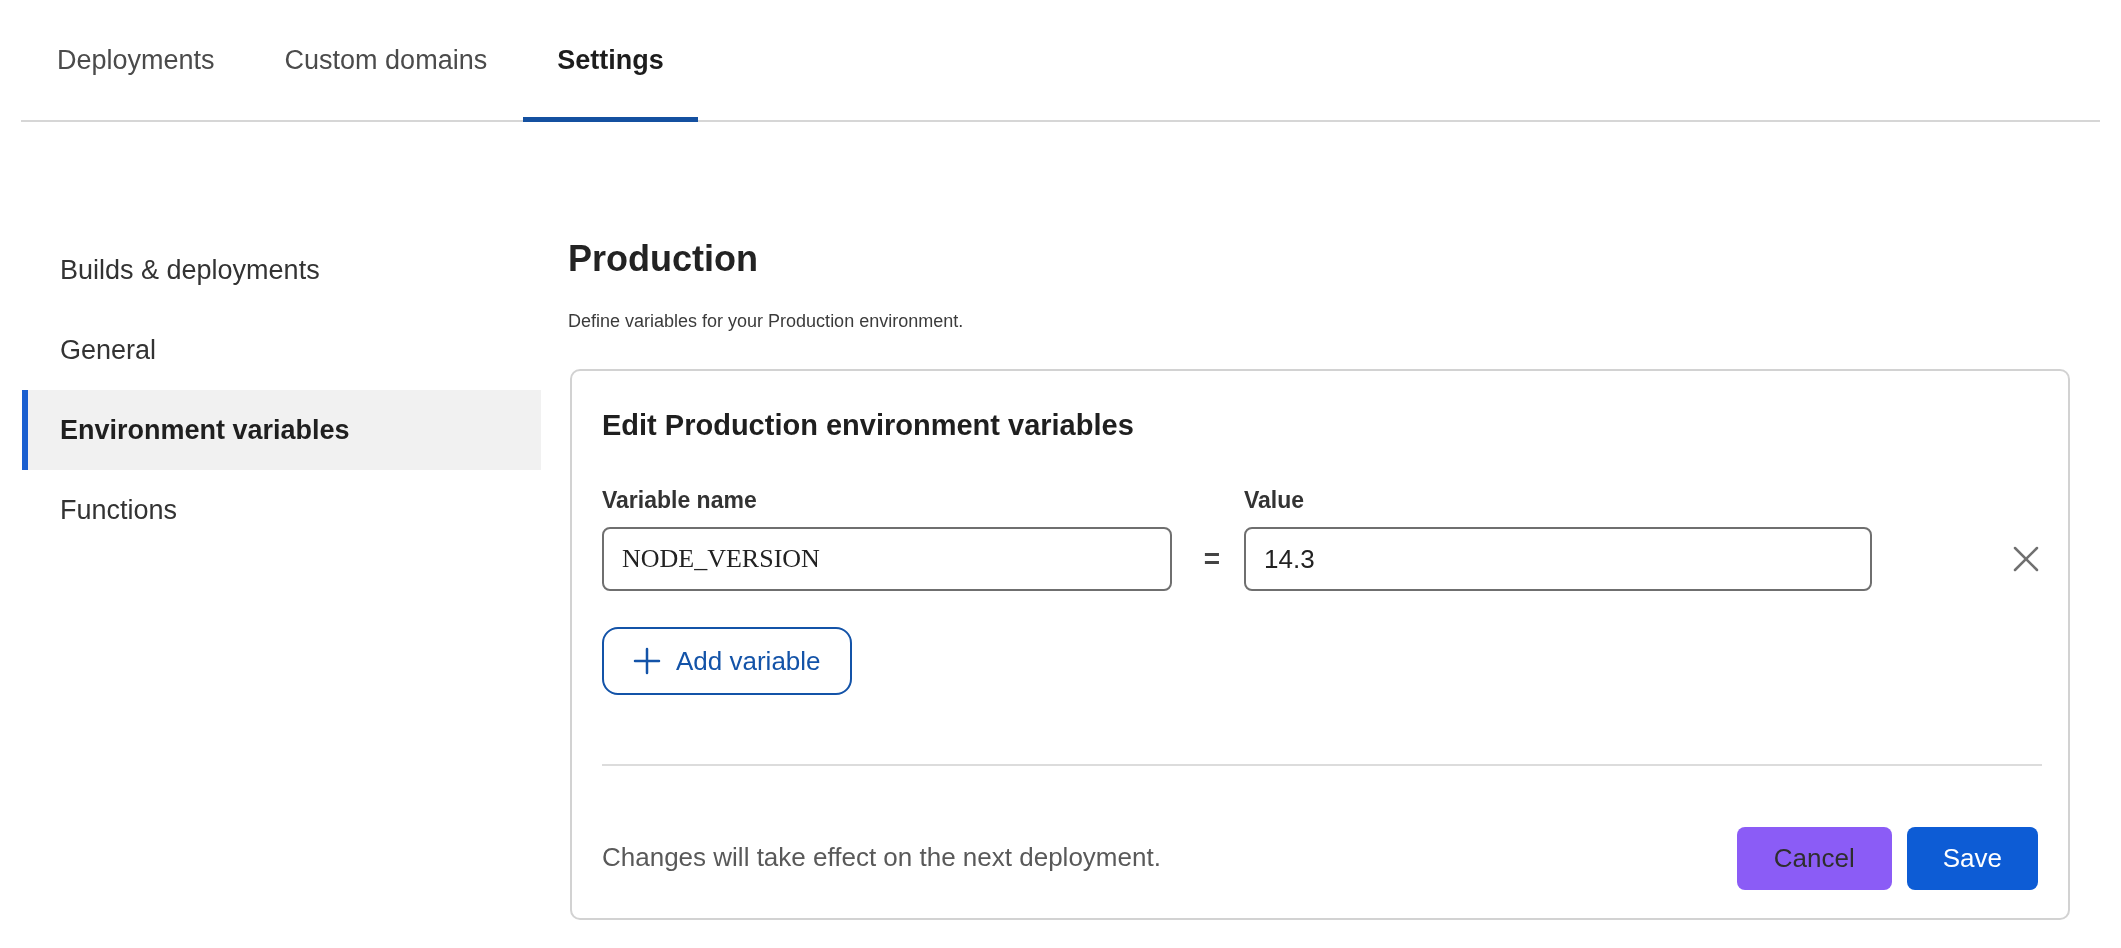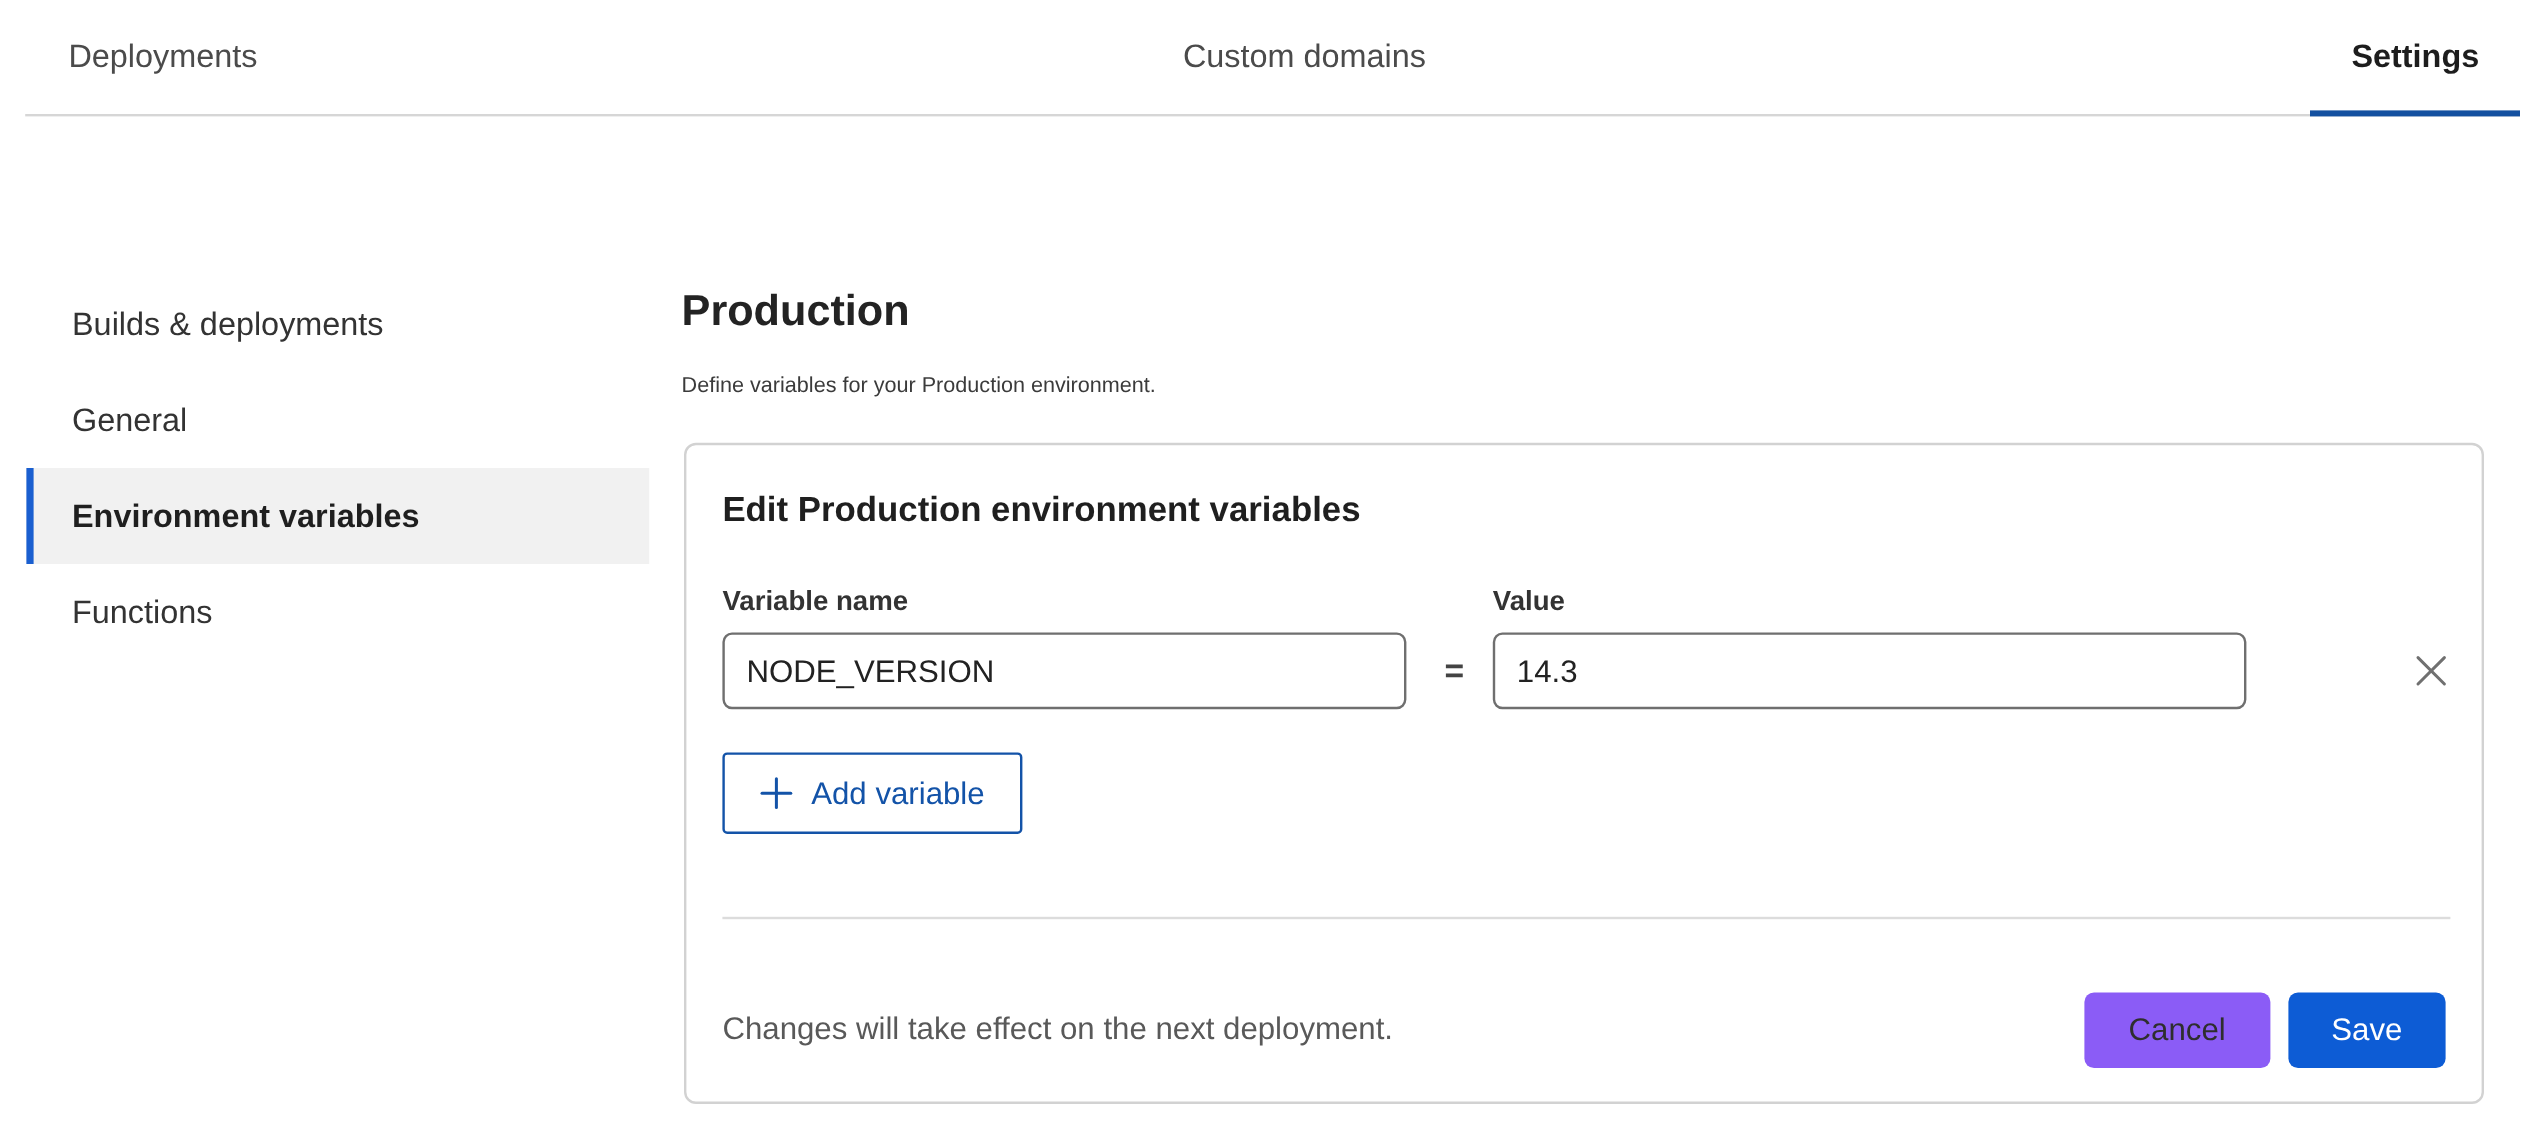--- a/index.html
+++ b/index.html
@@ -5,23 +5,23 @@
   * { box-sizing: border-box; }
   html,body { margin:0; padding:0; }
   body {
     width:2121px; height:948px; background:#ffffff;
     font-family:"Liberation Sans", sans-serif; color:#222;
     position:relative; overflow:hidden;
   }
 
   
   .tabbar {
-    margin:0 21px; height:97px;
+    margin:0 21px; height:122px;
     border-bottom:2px solid #d6d6d6;
-    display:flex; align-items:center; gap:2px; padding-left:2px;justify-content:space-between;
+    display:flex; align-items:center; gap:2px; padding-left:2px;
   }
   .tab {
     position:relative; height:100%;
     display:flex; align-items:center;
     padding:0 34px; font-size:27px; color:#4b4b4b; cursor:pointer;
     white-space:nowrap;
   }
   .tab.active { color:#1d1d1d; font-weight:700; }
   .tab.active::after {
     content:""; position:absolute; left:0; right:0; bottom:-2px;
@@ -60,39 +60,39 @@
   }
   .label-name  { left:30px; }
   .label-value { left:672px; }
 
   .txt-input {
     position:absolute; top:156px; height:64px;
     border:2px solid #6f6f6f; border-radius:8px; background:#fff;
     font-family:inherit; font-size:26px; color:#222; padding:0 18px;
     outline:none;
   }
-  .input-name  { left:30px;  width:570px; }
+  .input-name  { left:30px;  width:570px;font-family:Liberation Serif, serif; }
   .input-value { left:672px; width:628px; }
 
   .equals {
     position:absolute; left:618px; top:156px; width:44px; height:64px;
     display:flex; align-items:center; justify-content:center;
     font-size:28px; font-weight:700; color:#444;
   }
 
   .remove-btn {
     position:absolute; left:1436px; top:170px; width:36px; height:36px;
     background:none; border:none; padding:0; cursor:pointer;
     display:flex; align-items:center; justify-content:center;
   }
 
   .add-btn {
     position:absolute; left:30px; top:256px; height:68px;
     display:flex; align-items:center; gap:15px; padding:0 29px;
-    background:#fff; border:2px solid #1353a8; border-radius:4px;
+    background:#fff; border:2px solid #1353a8; border-radius:16px;
     color:#1353a8; font-family:inherit; font-size:26px; cursor:pointer;
   }
 
   .divider {
     position:absolute; left:30px; top:393px; width:1440px; height:2px;
     background:#dcdcdc;
   }
 
   .footer-note {
     position:absolute; left:30px; top:471px;

